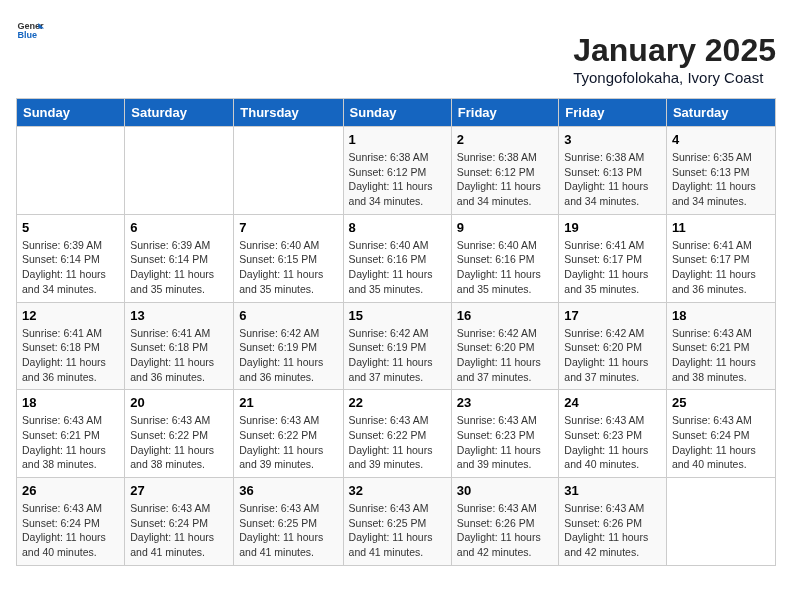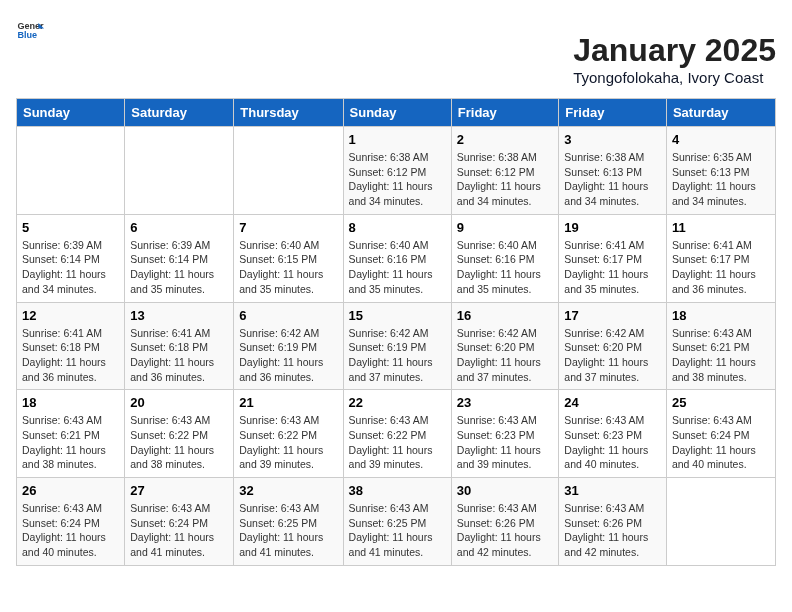--- a/index.html
+++ b/index.html
@@ -275,27 +275,27 @@
 Sunset: 6:24 PM
 Daylight: 11 hours and 40 minutes.</div>
         </td>
         <td>
           <span class="day-num">27</span>
           <div class="day-info">Sunrise: 6:43 AM
 Sunset: 6:24 PM
 Daylight: 11 hours and 41 minutes.</div>
         </td>
         <td>
-          <span class="day-num">32</span>
+          <span class="day-num">36</span>
           <div class="day-info">Sunrise: 6:43 AM
 Sunset: 6:25 PM
 Daylight: 11 hours and 41 minutes.</div>
         </td>
         <td>
-          <span class="day-num">38</span>
+          <span class="day-num">32</span>
           <div class="day-info">Sunrise: 6:43 AM
 Sunset: 6:25 PM
 Daylight: 11 hours and 41 minutes.</div>
         </td>
         <td>
           <span class="day-num">30</span>
           <div class="day-info">Sunrise: 6:43 AM
 Sunset: 6:26 PM
 Daylight: 11 hours and 42 minutes.</div>
         </td>

